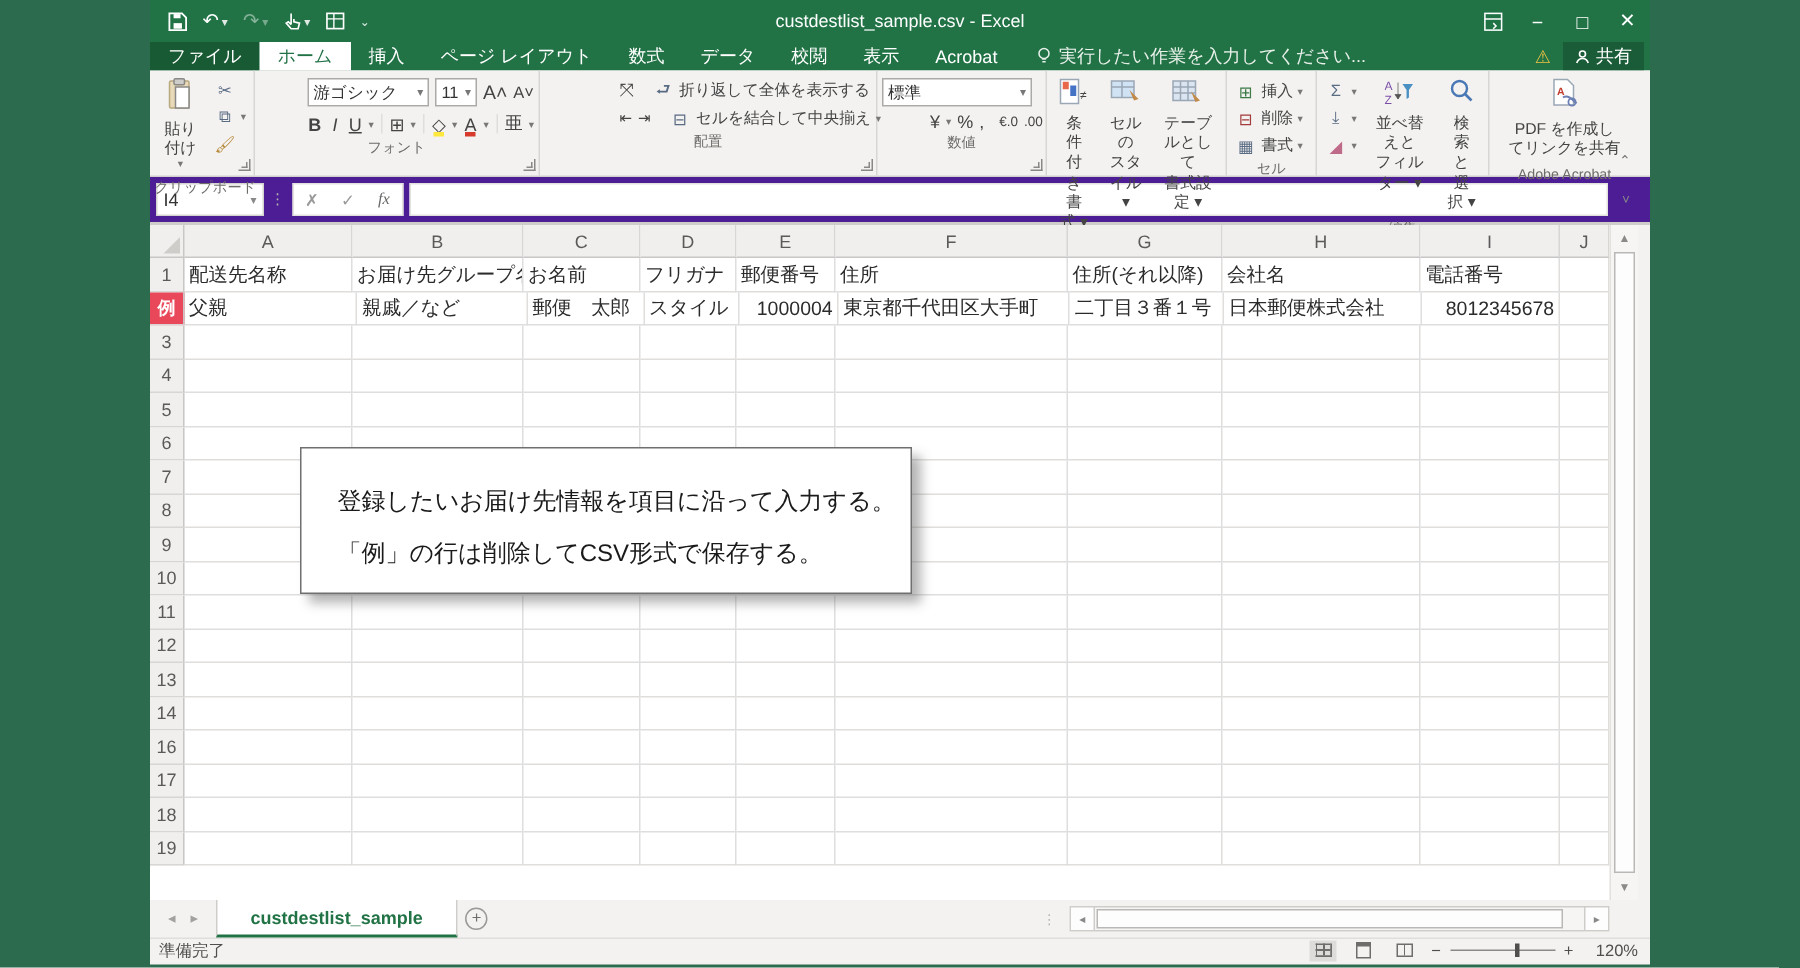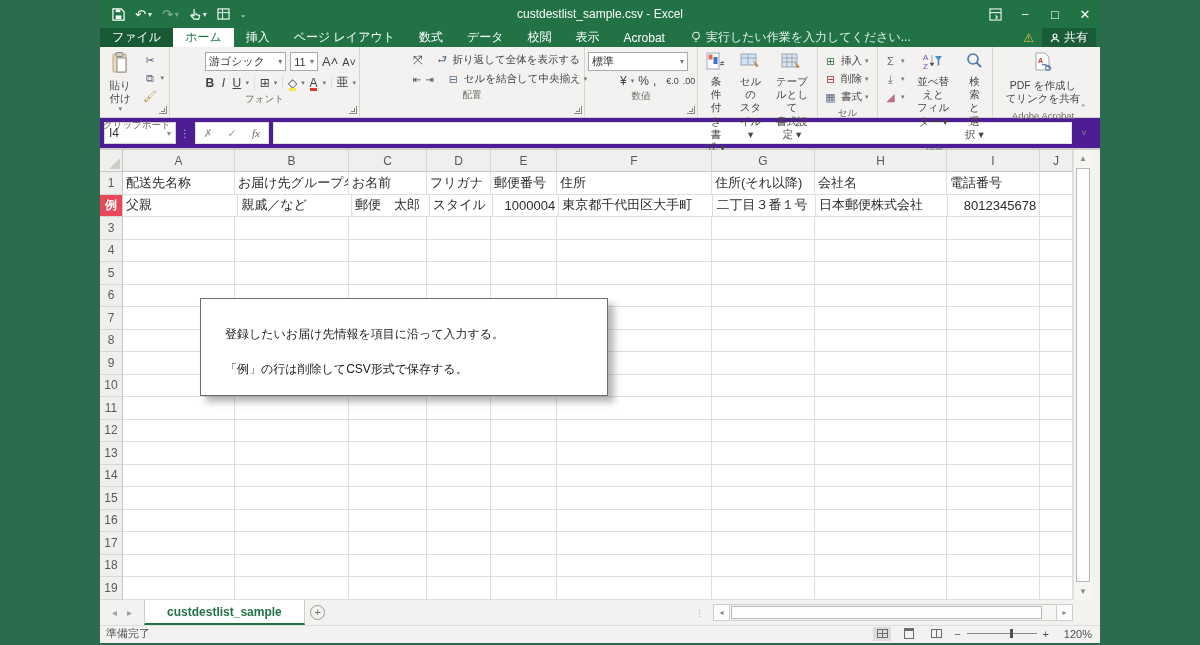--- a/index.html
+++ b/index.html
@@ -78,21 +78,21 @@
   .gcell { border-right:1px solid #e0dedc; border-bottom:1px solid #e0dedc; font-size:13px; color:#2b2b2b; display:flex; align-items:center; padding:0 3px; white-space:nowrap; overflow:hidden; }
   .gcell.num { justify-content:flex-end; }
   
   .vrail { width:19px; background:#f6f5f4; border-left:1px solid #e3e1de; display:flex; flex-direction:column; }
   .vbtn { height:17px; display:flex; align-items:center; justify-content:center; color:#8b8987; font-size:8px; background:#f6f5f4; }
   .vthumb { flex:1; margin:1px 2px; background:#fdfdfd; border:1px solid #bab8b6; }
   .rfill { width:8px; background:#f3f2f1; }
 
   
   .callout { position:absolute; left:100px; top:148px; width:408px; height:98px; background:#fff; border:1px solid #6f6f6f; box-shadow:6px 6px 7px rgba(90,90,90,.45); padding:18px 0 0 24px; }
-  .callout .cl { font-size:12px; color:#1a1a1a; line-height:35px; white-space:nowrap; }
+  .callout .cl { font-size:16px; color:#1a1a1a; line-height:35px; white-space:nowrap; }
 
   
   .sheettabs { height:26px; background:#f3f2f1; border-bottom:1px solid #e0dedc; display:flex; align-items:stretch; position:relative; }
   .navarrows { display:flex; align-items:center; gap:10px; padding:0 12px; color:#a3a19f; font-size:10px; }
   .stab { background:#fff; border-left:1px solid #cfcdca; border-right:1px solid #cfcdca; border-bottom:2px solid #217346; color:#217346; font-weight:bold; font-size:12px; display:flex; align-items:center; padding:0 22px; }
   .addsheet { width:26px; display:flex; align-items:center; justify-content:center; }
   .addsheet span { width:15px; height:15px; border:1px solid #9b9997; border-radius:50%; color:#6f6d6b; font-size:11px; line-height:13px; text-align:center; }
   .hscroll { position:absolute; right:27px; top:4px; width:360px; height:17px; display:flex; align-items:center; }
   .hsbtn { width:17px; height:17px; border:1px solid #cfcdca; background:#fdfdfd; color:#8b8987; font-size:8px; display:flex; align-items:center; justify-content:center; }
   .hstrack { flex:1; height:17px; border-top:1px solid #cfcdca; border-bottom:1px solid #cfcdca; background:#f6f5f4; padding:1px; }
@@ -639,33 +639,20 @@
             <div class="gcell" style="width: 78px;"></div>
             <div class="gcell" style="width: 64px;"></div>
             <div class="gcell" style="width: 66px;"></div>
             <div class="gcell" style="width: 155px;"></div>
             <div class="gcell" style="width: 103px;"></div>
             <div class="gcell" style="width: 132px;"></div>
             <div class="gcell" style="width: 93px;"></div>
             <div class="gcell" style="width: 33px;"></div>
           </div>
           <div class="grow">
-            <div class="rowhdr" style="width: 23px;">15</div>
-            <div class="gcell" style="width: 112px;"></div>
-            <div class="gcell" style="width: 114px;"></div>
-            <div class="gcell" style="width: 78px;"></div>
-            <div class="gcell" style="width: 64px;"></div>
-            <div class="gcell" style="width: 66px;"></div>
-            <div class="gcell" style="width: 155px;"></div>
-            <div class="gcell" style="width: 103px;"></div>
-            <div class="gcell" style="width: 132px;"></div>
-            <div class="gcell" style="width: 93px;"></div>
-            <div class="gcell" style="width: 33px;"></div>
-          </div>
-          <div class="grow">
             <div class="rowhdr" style="width: 23px;">16</div>
             <div class="gcell" style="width: 112px;"></div>
             <div class="gcell" style="width: 114px;"></div>
             <div class="gcell" style="width: 78px;"></div>
             <div class="gcell" style="width: 64px;"></div>
             <div class="gcell" style="width: 66px;"></div>
             <div class="gcell" style="width: 155px;"></div>
             <div class="gcell" style="width: 103px;"></div>
             <div class="gcell" style="width: 132px;"></div>
             <div class="gcell" style="width: 93px;"></div>

